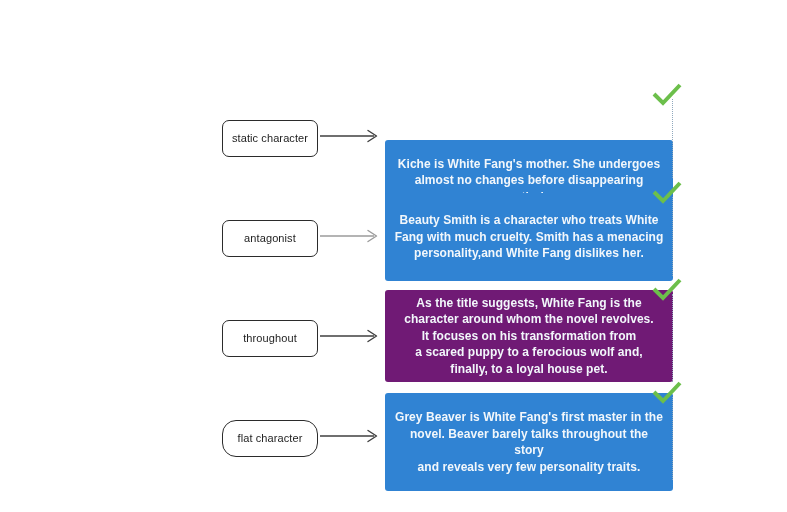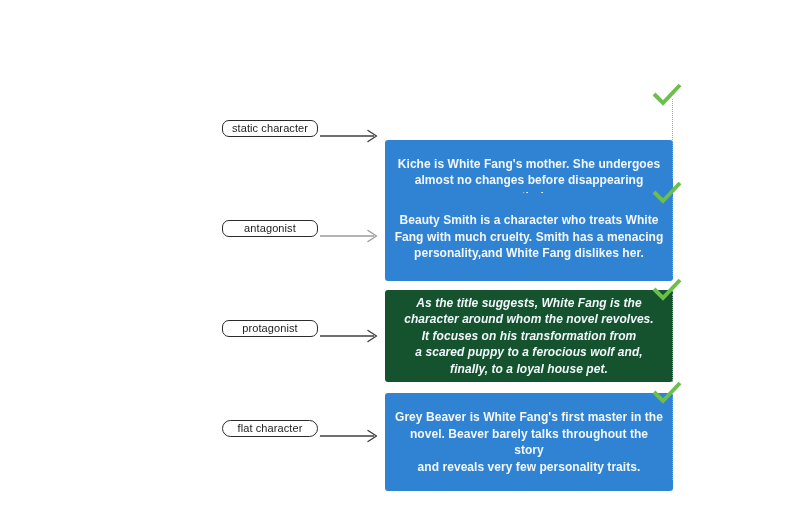--- a/index.html
+++ b/index.html
@@ -29,21 +29,21 @@
     left: 0;
     width: 787px;
     display: block;
   }
 
   
   .term-chip {
     position: absolute;
     left: 222px;
     width: 96px;
-    height: 17px;
+    height: 37px;
     box-sizing: border-box;
     background: #ffffff;
     border: 1px solid #2b2b2b;
     border-radius: 7px;
     display: flex;
     align-items: center;
     justify-content: center;
   }
   .term-chip-label {
     font-size: 11px;
@@ -152,29 +152,29 @@
       </div>
       <div class="card-edge-artifact" style="left: 672px; top: 197px; height: 79px;"></div>
       <div class="check-mark" style="left: 652px; top: 181px;">
         <svg width="30" height="26" viewBox="0 0 30 26">
           <path d="M2 11 L11 20 L28 2" stroke="#6cbf4b" stroke-width="4" fill="none" stroke-linecap="butt" stroke-linejoin="miter"></path>
         </svg>
       </div>
     </div>
     <div class="match-row">
       <div class="term-chip" style="top: 320px;">
-        <span class="term-chip-label">protagonist</span>
+        <span class="term-chip-label">throughout</span>
       </div>
       <div class="connector" style="top: 329px;">
         <svg width="62" height="14" viewBox="0 0 62 14">
           <path d="M0 7 H54" stroke="#3f3f3f" stroke-width="1.3" fill="none"></path>
           <path d="M48 1.5 L56.5 7 L48 12.5" stroke="#3f3f3f" stroke-width="1.4" fill="none" stroke-linecap="round" stroke-linejoin="round"></path>
         </svg>
       </div>
-      <div class="def-card" style="top: 290px; height: 92px; background: #14532d; font-style: italic;">
+      <div class="def-card" style="top: 290px; height: 92px; background: #701a75;">
         <div class="def-card-text">As the title suggests, White Fang is the
 character around whom the novel revolves.
 It focuses on his transformation from
 a scared puppy to a ferocious wolf and,
 finally, to a loyal house pet.</div>
       </div>
       <div class="card-edge-artifact" style="left: 672px; top: 294px; height: 88px;"></div>
       <div class="check-mark" style="left: 652px; top: 278px;">
         <svg width="30" height="26" viewBox="0 0 30 26">
           <path d="M2 11 L11 20 L28 2" stroke="#6cbf4b" stroke-width="4" fill="none" stroke-linecap="butt" stroke-linejoin="miter"></path>

